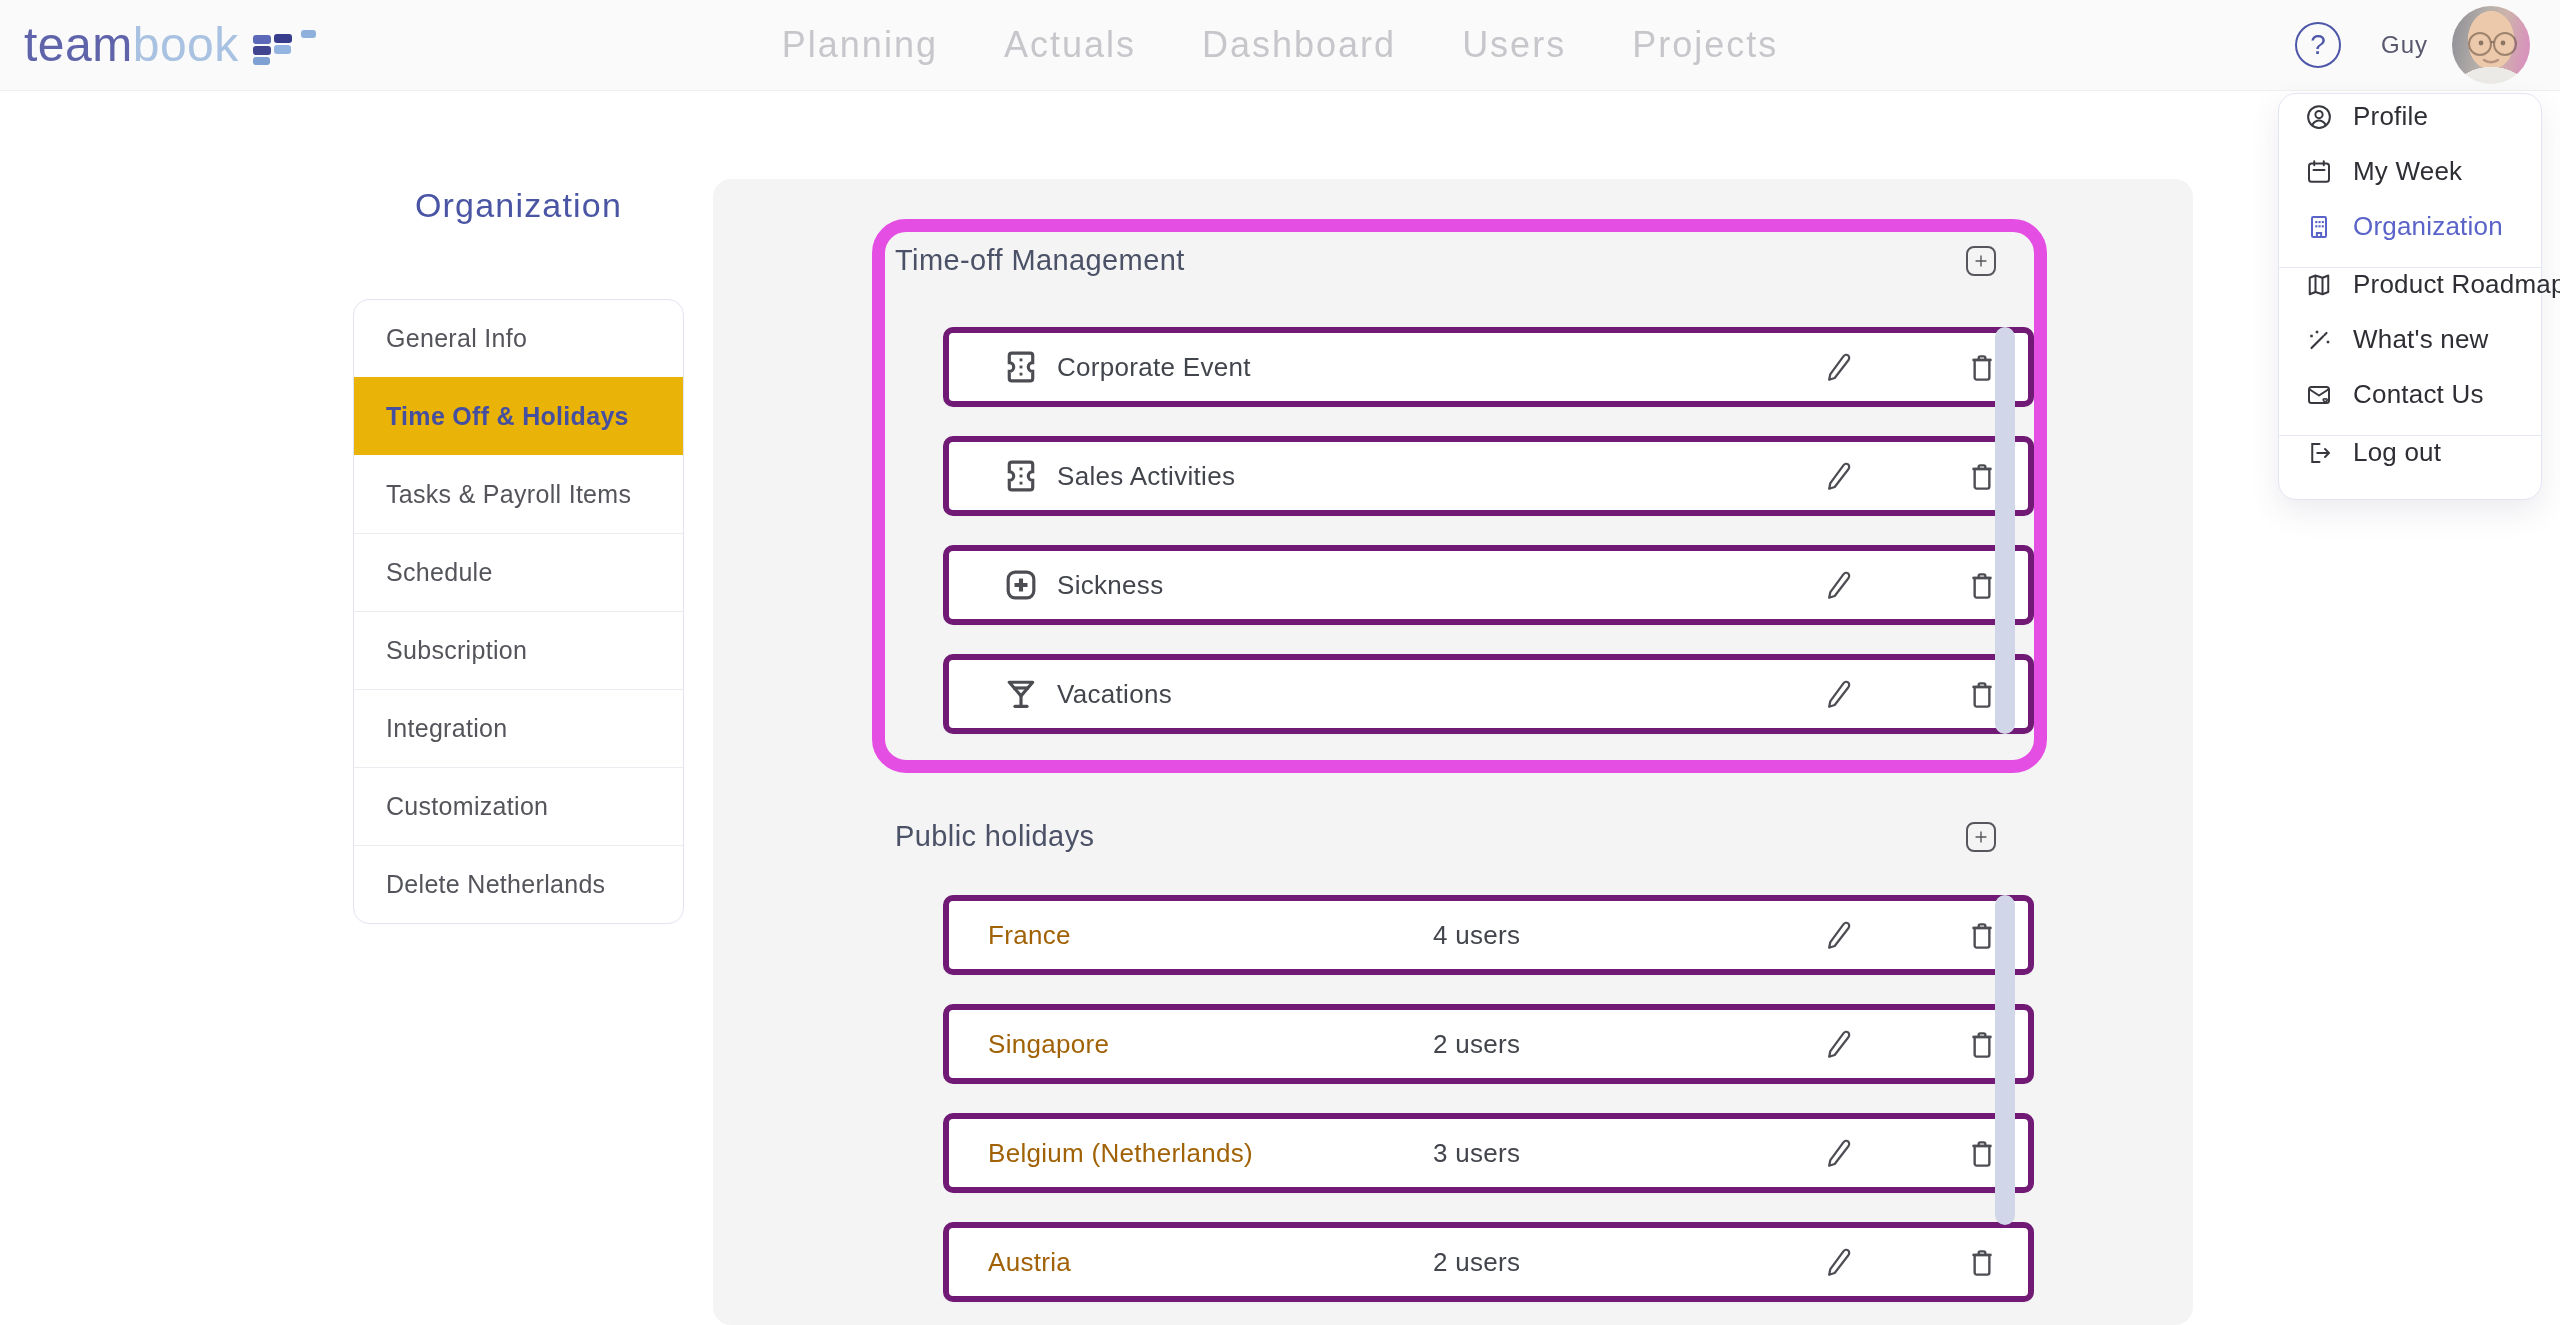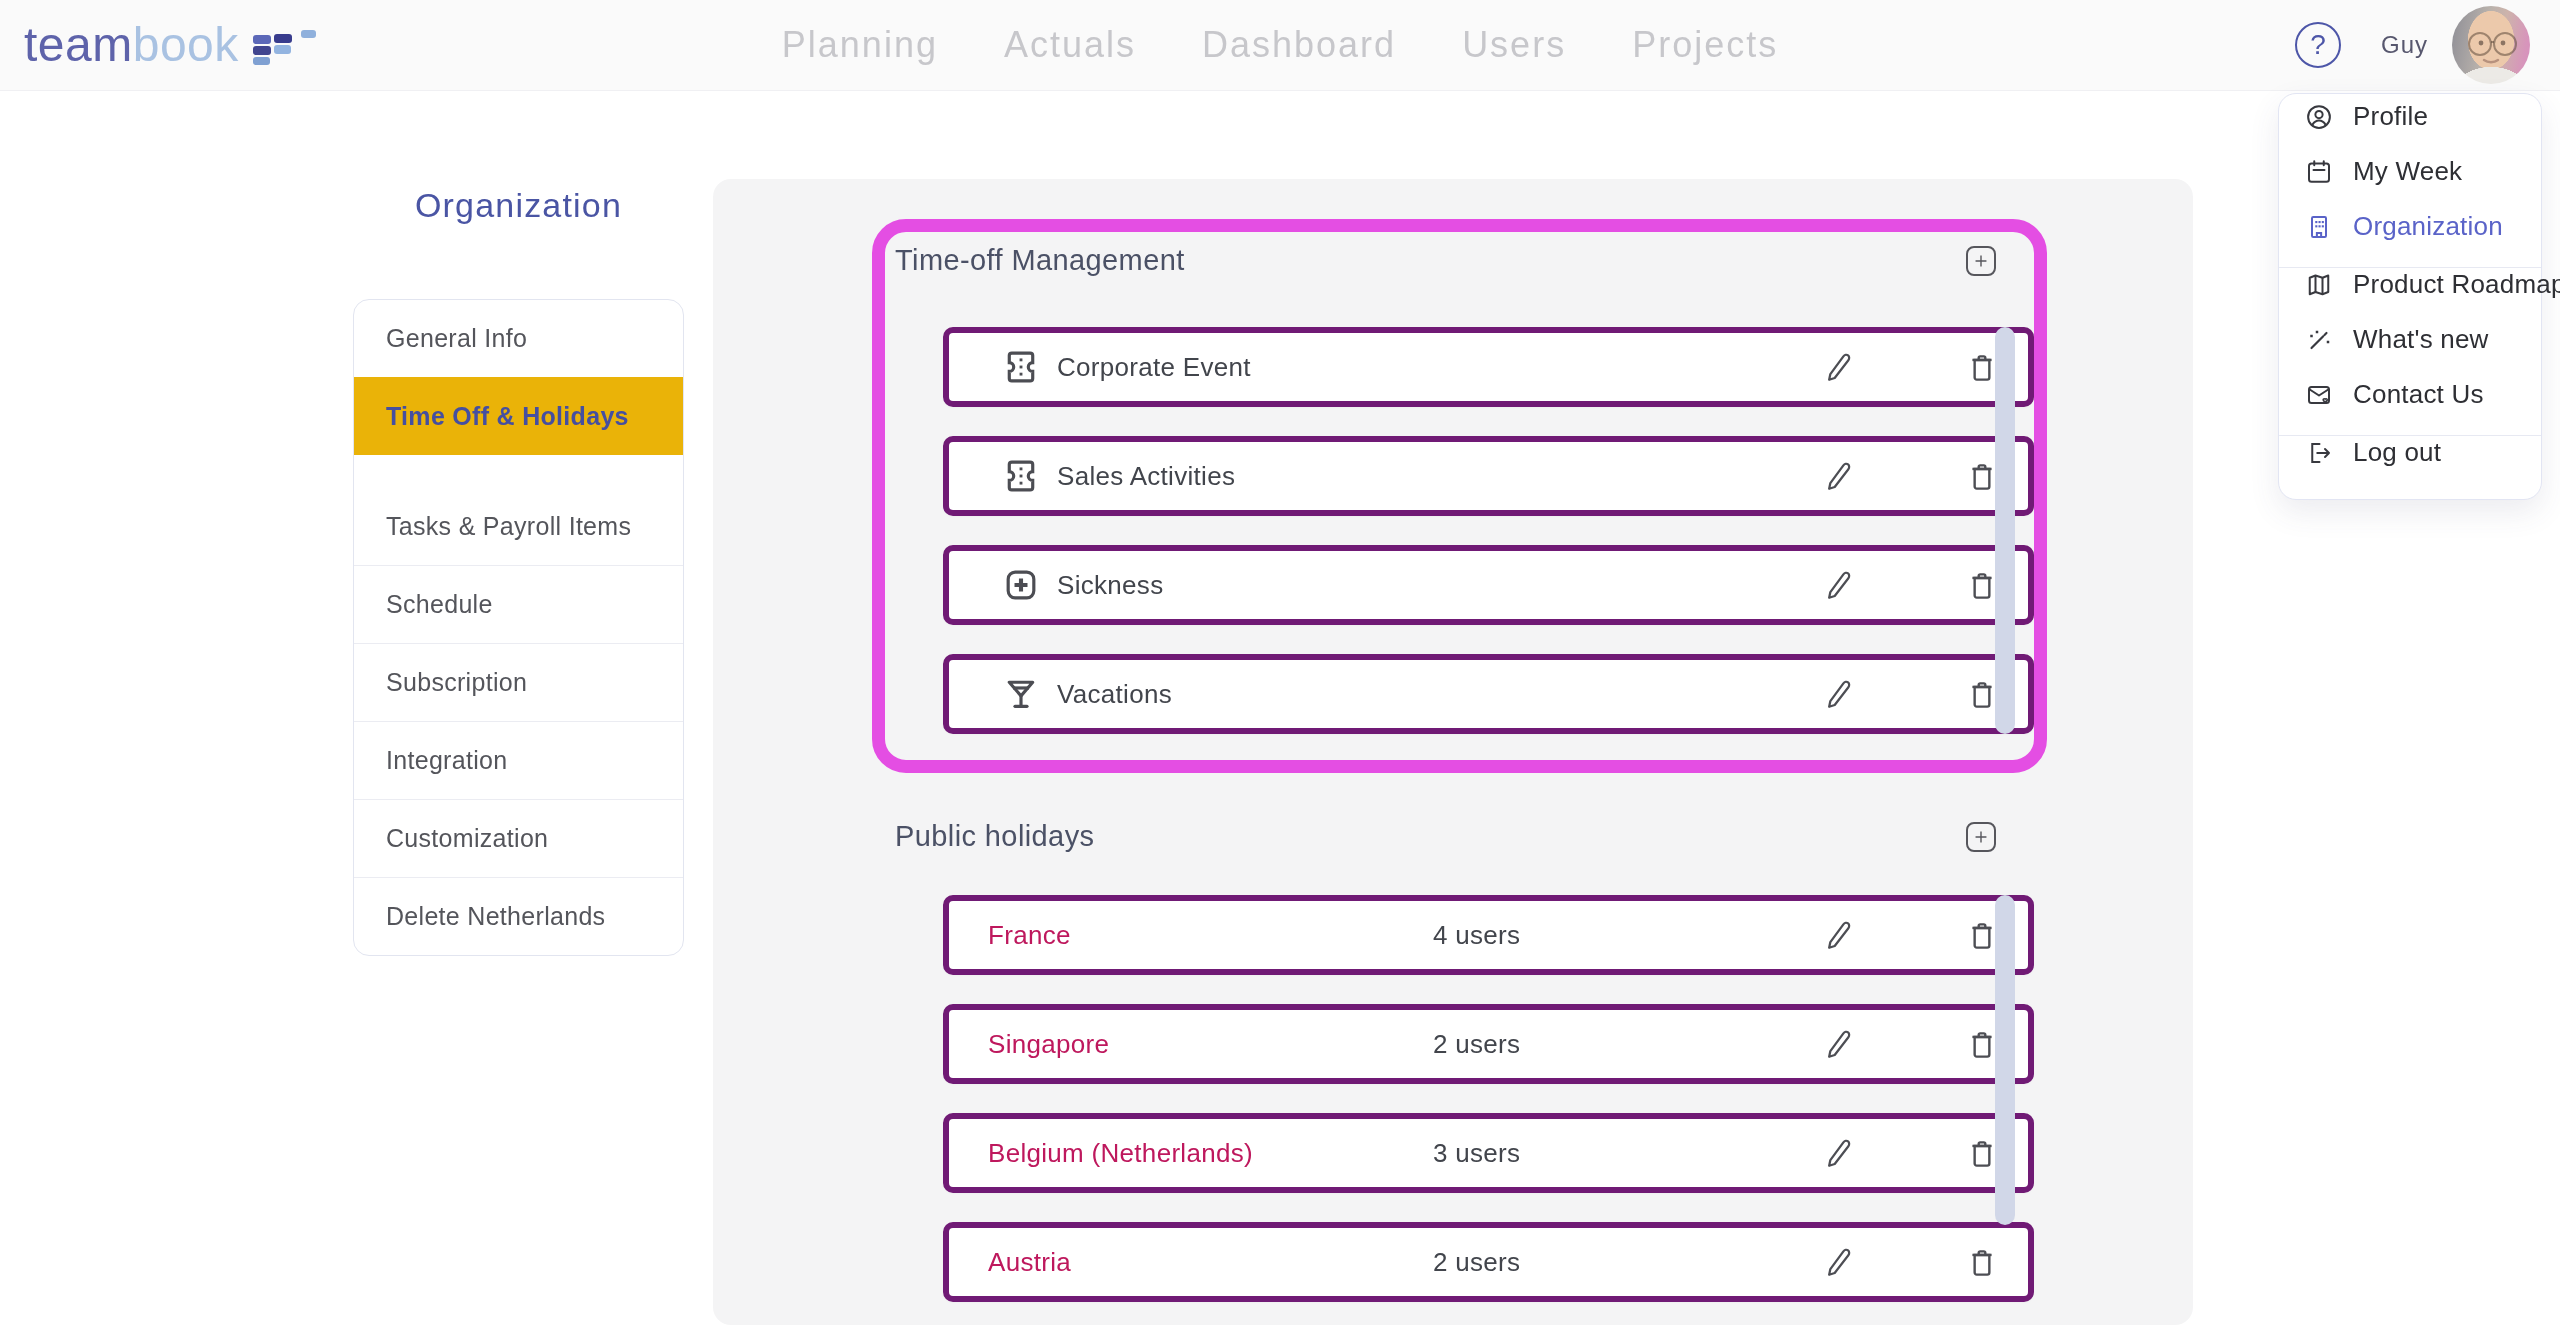--- a/index.html
+++ b/index.html
@@ -43,36 +43,36 @@
 
   
   .page-title{position:absolute;left:353px;top:186px;width:331px;text-align:center;
     font-size:34px;color:#4a55a4;letter-spacing:1.2px;}
   .sidebar{position:absolute;left:353px;top:299px;width:331px;background:#fff;
     border:1px solid #e2e5f0;border-radius:16px;overflow:hidden;box-sizing:border-box;}
   .side-item{height:77px;display:flex;align-items:center;padding-left:32px;
     font-size:25px;color:#54555b;letter-spacing:.3px;cursor:pointer;border-top:1px solid #ebecf2;}
   .side-item:first-child{border-top:none;}
   .side-item.active{background:#eab308;color:#454fa0;font-weight:bold;border-top-color:transparent;}
-  .side-item.active + .side-item{border-top-color:transparent;margin-top:32px;}
+  .side-item.active + .side-item{border-top-color:transparent;}
 
   
   .main-panel{position:absolute;left:713px;top:179px;width:1480px;height:1146px;
     background:#f4f4f5;border-radius:18px;}
   .hl-border{position:absolute;left:872px;top:219px;width:1175px;height:554px;
     border:13px solid #e44ee3;border-radius:34px;box-sizing:border-box;pointer-events:none;z-index:20;}
   .section-title{position:absolute;font-size:29px;color:#4b5166;letter-spacing:.4px;}
   .add-btn{position:absolute;width:30px;height:30px;border:2px solid #56565c;border-radius:8px;
     box-sizing:border-box;display:flex;align-items:center;justify-content:center;cursor:pointer;background:transparent;color:#56565c;}
   .row{position:absolute;left:943px;width:1091px;height:80px;background:#fff;border:6px solid #701a75;
     border-radius:10px;box-sizing:border-box;display:flex;align-items:center;
     box-shadow:0 1px 2px rgba(120,120,140,.04);}
   .row .type-icon{margin-left:52px;width:40px;height:40px;display:flex;align-items:center;justify-content:center;color:#4c4d53;}
   .row .row-label{margin-left:16px;font-size:26px;color:#42454c;letter-spacing:.3px;}
-  .row .country{margin-left:39px;width:445px;font-size:26px;color:#be185d;letter-spacing:.3px;}
+  .row .country{margin-left:39px;width:445px;font-size:26px;color:#a16207;letter-spacing:.3px;}
   .row .users{font-size:26px;color:#42454c;letter-spacing:.3px;}
   .icon-btn{width:40px;height:40px;display:flex;align-items:center;justify-content:center;cursor:pointer;color:#4d4e54;background:none;border:none;padding:0;}
   .edit-btn{margin-left:auto;}
   .del-btn{margin-left:104px;margin-right:26px;}
   .scrollbar{position:absolute;left:1995px;width:20px;background:#d1d7e8;border-radius:10px;cursor:grab;}
 </style>
 </head>
 <body>
 
 <div class="stage">

